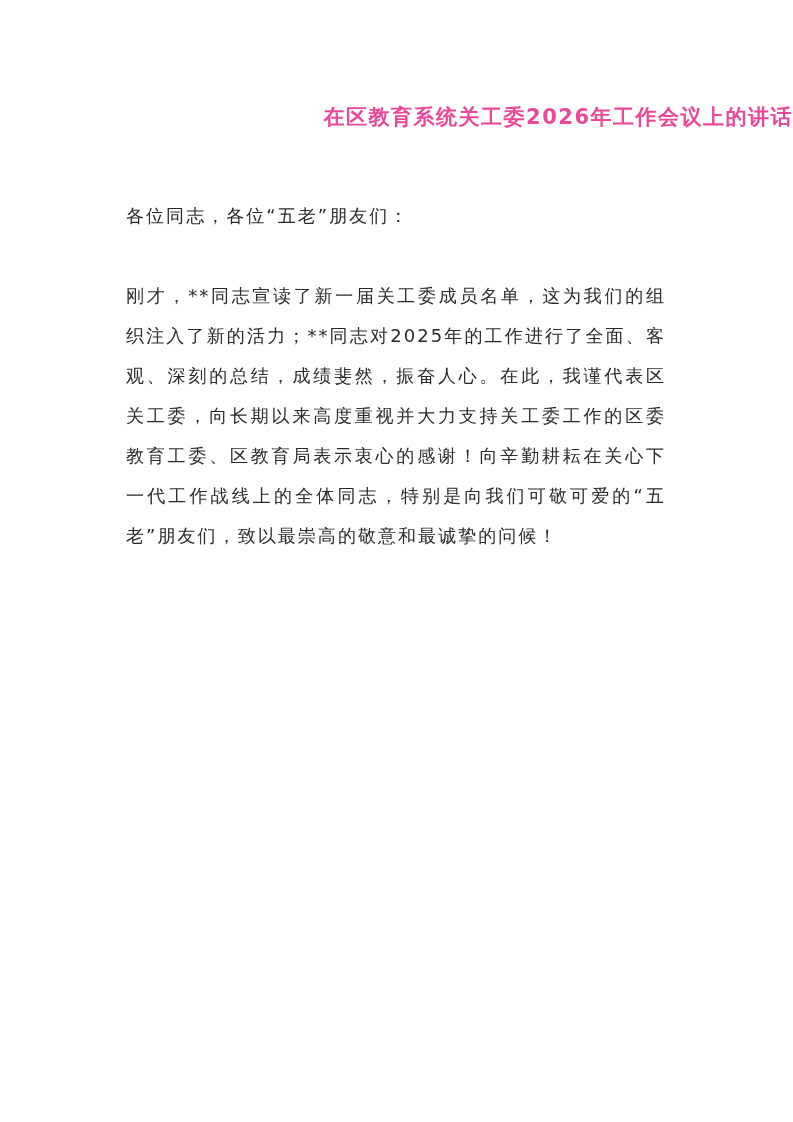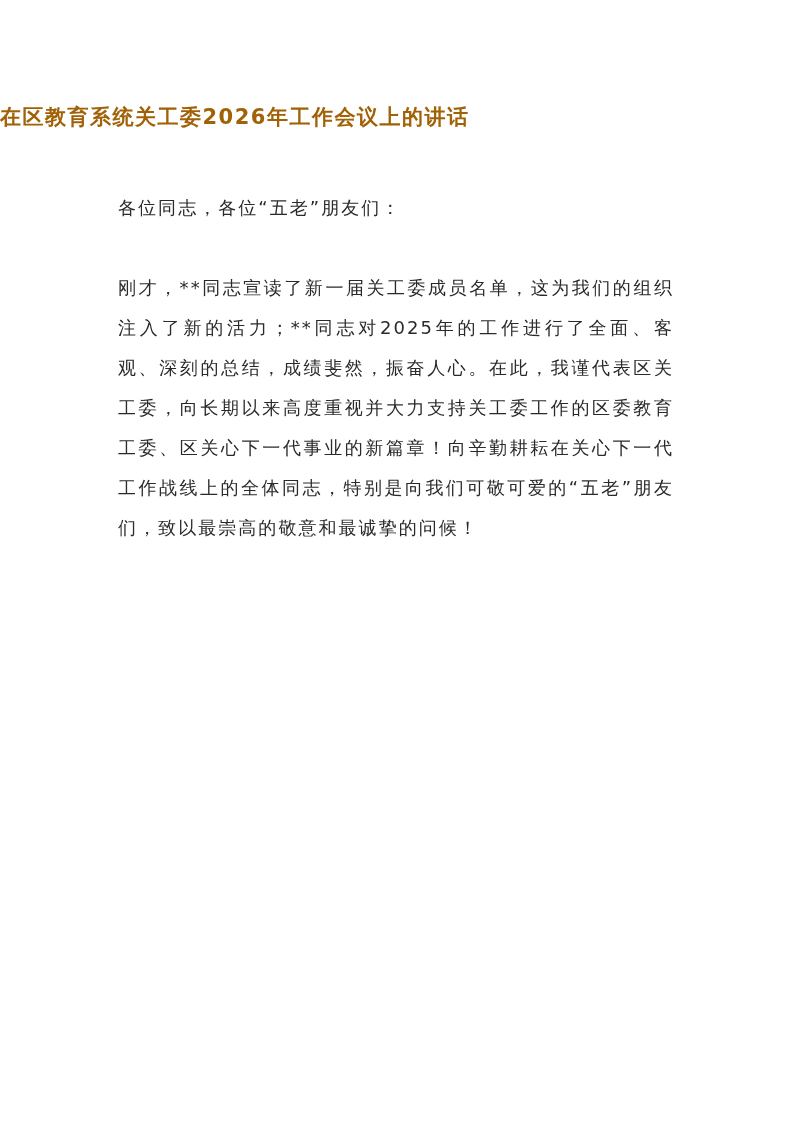--- a/index.html
+++ b/index.html
@@ -20,36 +20,36 @@
       left: 0; top: 0;
       width: 793px;
       height: 1122px;
       background: #ffffff;
     }
     .title {
       position: absolute;
       left: 0;
       width: 793px;
       top: 100px;
-      text-align: left;
+      text-align: right;
       font-size: 21px;
       font-weight: bold;
       letter-spacing: 1.5px;
       line-height: 34px;
-      color: #a16207;
+      color: #ec4899;
       margin: 0;
     }
     .body-text {
       position: absolute;
       left: 118px;
       width: 556px;
       top: 188px;
     }
     .para {
-      margin: 0;
+      margin: 8px;
       font-size: 18px;
       line-height: 40px;
       letter-spacing: 2.05px;
       text-align: justify;
       color: #2a2a2a;
       word-break: break-all;
     }
     .salutation {
       margin-bottom: 40px;
     }
@@ -59,15 +59,15 @@
     .salutation + .para { margin-top: 0; }
   </style>
 </head>
 <body>
 
 <div class="page">
   <h1 class="title">在区教育系统关工委2026年工作会议上的讲话</h1>
 
   <div class="body-text">
     <p class="para salutation">各位同志，各位“五老”朋友们：</p>
-    <p class="para">刚才，**同志宣读了新一届关工委成员名单，这为我们的组织注入了新的活力；**同志对2025年的工作进行了全面、客观、深刻的总结，成绩斐然，振奋人心。在此，我谨代表区关工委，向长期以来高度重视并大力支持关工委工作的区委教育工委、区关心下一代事业的新篇章！向辛勤耕耘在关心下一代工作战线上的全体同志，特别是向我们可敬可爱的“五老”朋友们，致以最崇高的敬意和最诚挚的问候！</p>
+    <p class="para">刚才，**同志宣读了新一届关工委成员名单，这为我们的组织注入了新的活力；**同志对2025年的工作进行了全面、客观、深刻的总结，成绩斐然，振奋人心。在此，我谨代表区关工委，向长期以来高度重视并大力支持关工委工作的区委教育工委、区教育局表示衷心的感谢！向辛勤耕耘在关心下一代工作战线上的全体同志，特别是向我们可敬可爱的“五老”朋友们，致以最崇高的敬意和最诚挚的问候！</p>
   </div>
 </div>
 
 </body></html>

